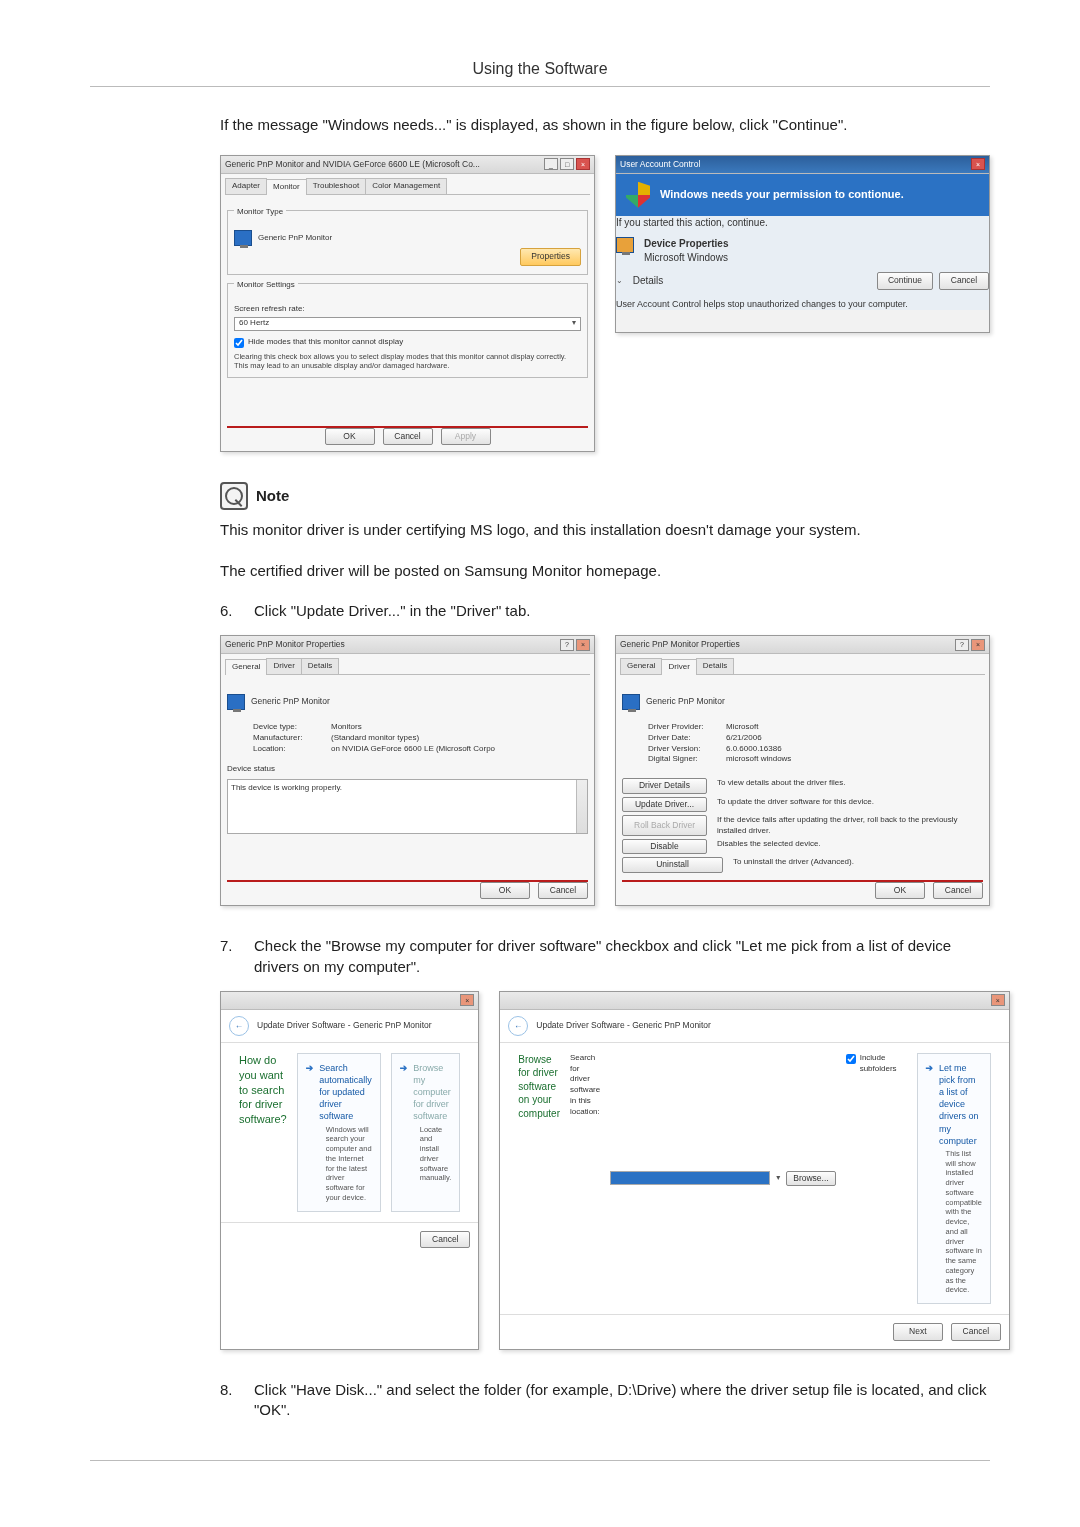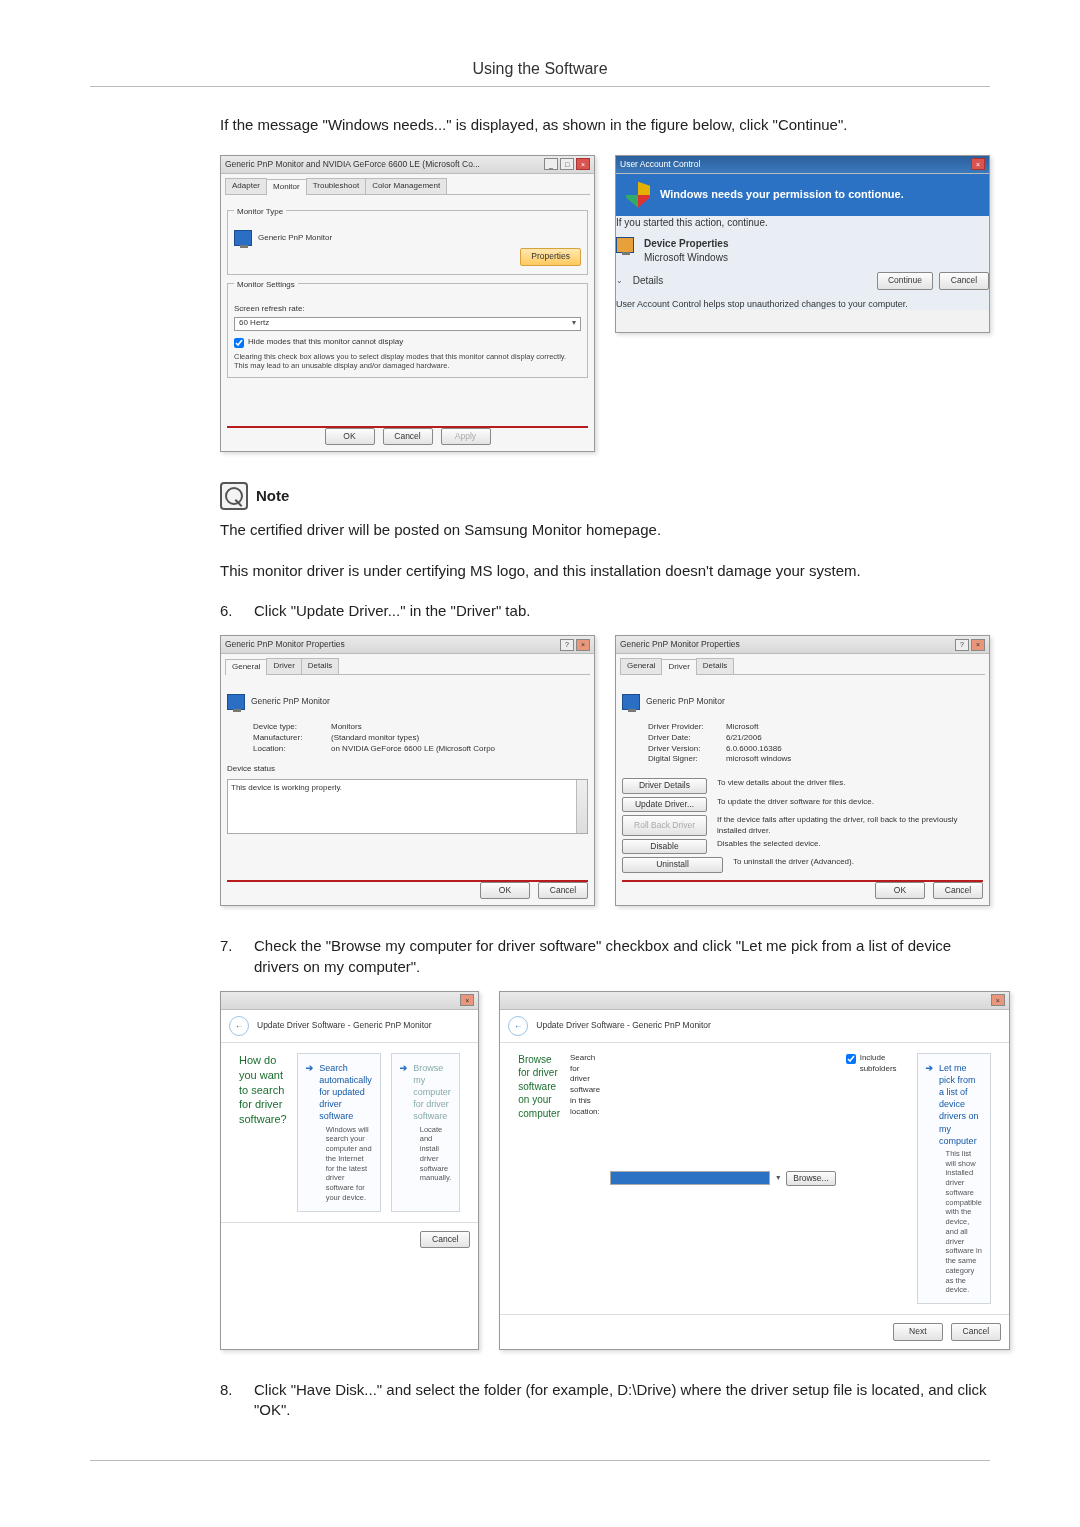--- a/index.html
+++ b/index.html
@@ -169,22 +169,22 @@
           <div style="font-size:9px;color:#333">User Account Control helps stop unauthorized changes to your computer.</div>
         </div>
       </div>
     </div>
   </div>
 
   <div class="note-hdr">
     <span class="note-icon"></span>
     <span style="font-weight:bold">Note</span>
   </div>
+  <p class="para">This monitor driver is under certifying MS logo, and this installation doesn't damage your system.</p>
   <p class="para">The certified driver will be posted on Samsung Monitor homepage.</p>
-  <p class="para">This monitor driver is under certifying MS logo, and this installation doesn't damage your system.</p>
 
   <div class="list-num">
     <span class="n">6.</span>
     <span>Click "Update Driver..." in the "Driver" tab.</span>
   </div>
 
   <div class="figrow">
     <div class="figcol">
       <div class="win">
         <div class="win-title">

